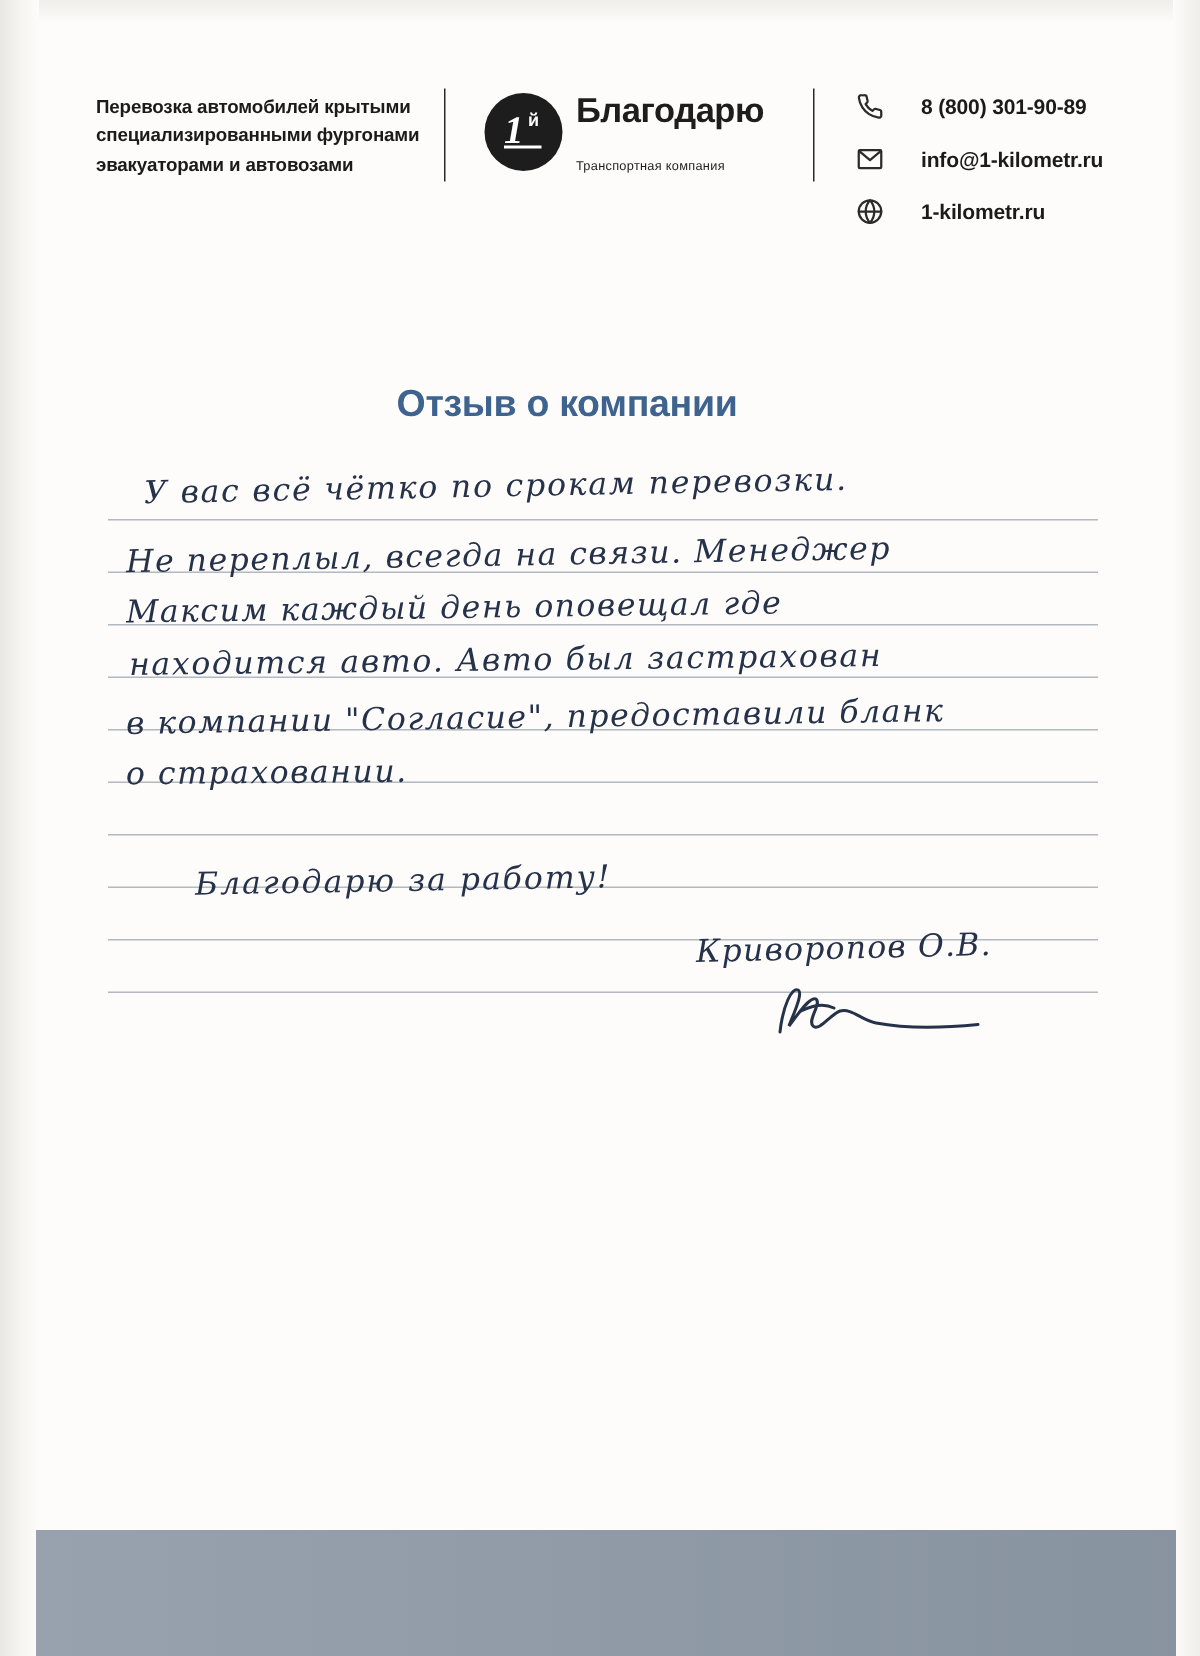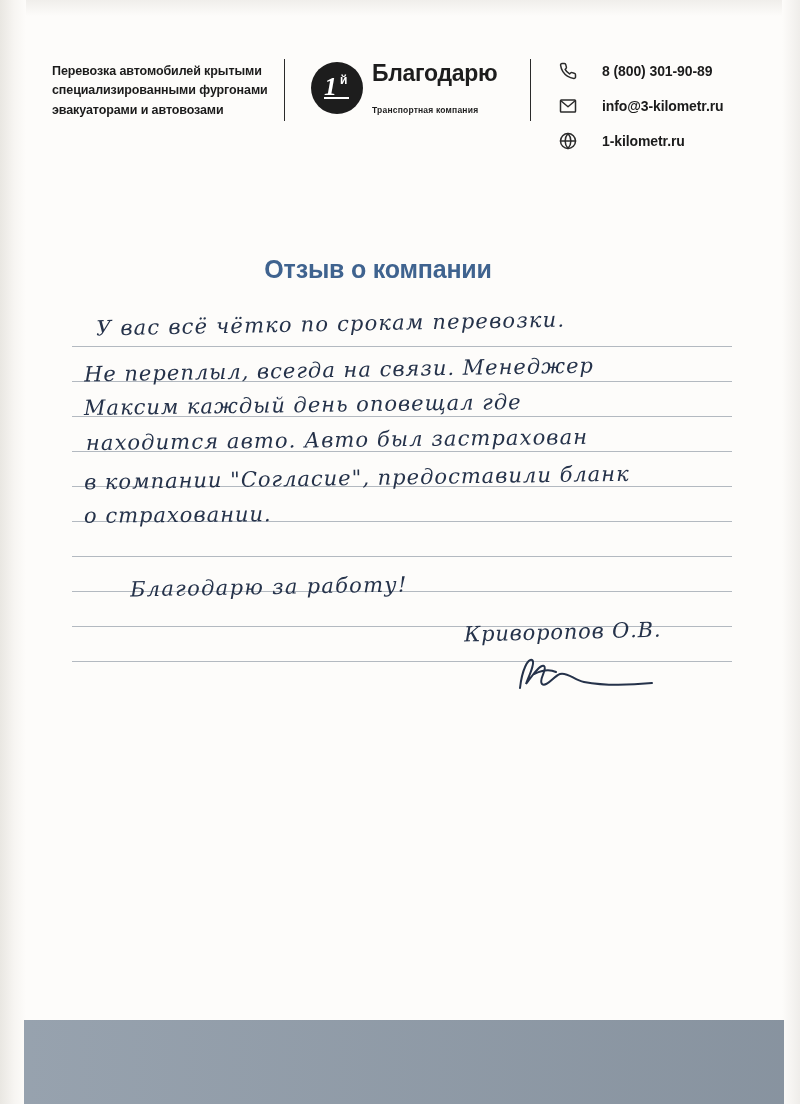--- a/index.html
+++ b/index.html
@@ -37,21 +37,21 @@
   .paper-edge-top {
     position: absolute;
     left: 0; top: 0;
     width: 800px; height: 16px;
     background: linear-gradient(to bottom, #f0eeeb 0%, #fdfcfa 100%);
   }
 
   
   .header {
     position: absolute;
-    left: 52px;
+    left: 64px;
     top: 56px;
     width: 700px;
     display: flex;
     align-items: flex-start;
   }
   .header-tagline {
     width: 226px;
     font-size: 12.5px;
     line-height: 1.55;
     color: #1b1b1b;
@@ -110,21 +110,21 @@
     line-height: 1;
   }
   .logo-name {
     font-size: 23px;
     font-weight: bold;
     color: #1d1d1d;
     letter-spacing: -0.3px;
   }
   .logo-sub {
     font-size: 8.5px;
-    font-weight: bold;
+    font-weight: normal;
     color: #1d1d1d;
     letter-spacing: 0.2px;
     margin-top: 21px;
   }
   .header-divider2 {
     width: 1px;
     height: 62px;
     background: #2a2a2a;
     margin: 3px 26px 0 4px;
   }
@@ -263,21 +263,21 @@
         <span class="contact-text">8 (800) 301-90-89</span>
       </div>
 
       <div class="contact-row">
         <span class="contact-icon">
           <svg width="18" height="18" viewBox="0 0 24 24" fill="none" stroke="#2b2b2b" stroke-width="2" stroke-linecap="round" stroke-linejoin="round">
             <rect x="2" y="4" width="20" height="16" rx="1"></rect>
             <path d="M2.5 5 12 13 21.5 5"></path>
           </svg>
         </span>
-        <span class="contact-text">info@3-kilometr.ru</span>
+        <span class="contact-text">info@1-kilometr.ru</span>
       </div>
 
       <div class="contact-row">
         <span class="contact-icon">
           <svg width="18" height="18" viewBox="0 0 24 24" fill="none" stroke="#2b2b2b" stroke-width="2" stroke-linecap="round" stroke-linejoin="round">
             <circle cx="12" cy="12" r="10"></circle>
             <path d="M2 12h20"></path>
             <path d="M12 2a15 15 0 0 1 0 20 15 15 0 0 1 0-20z"></path>
           </svg>
         </span>

